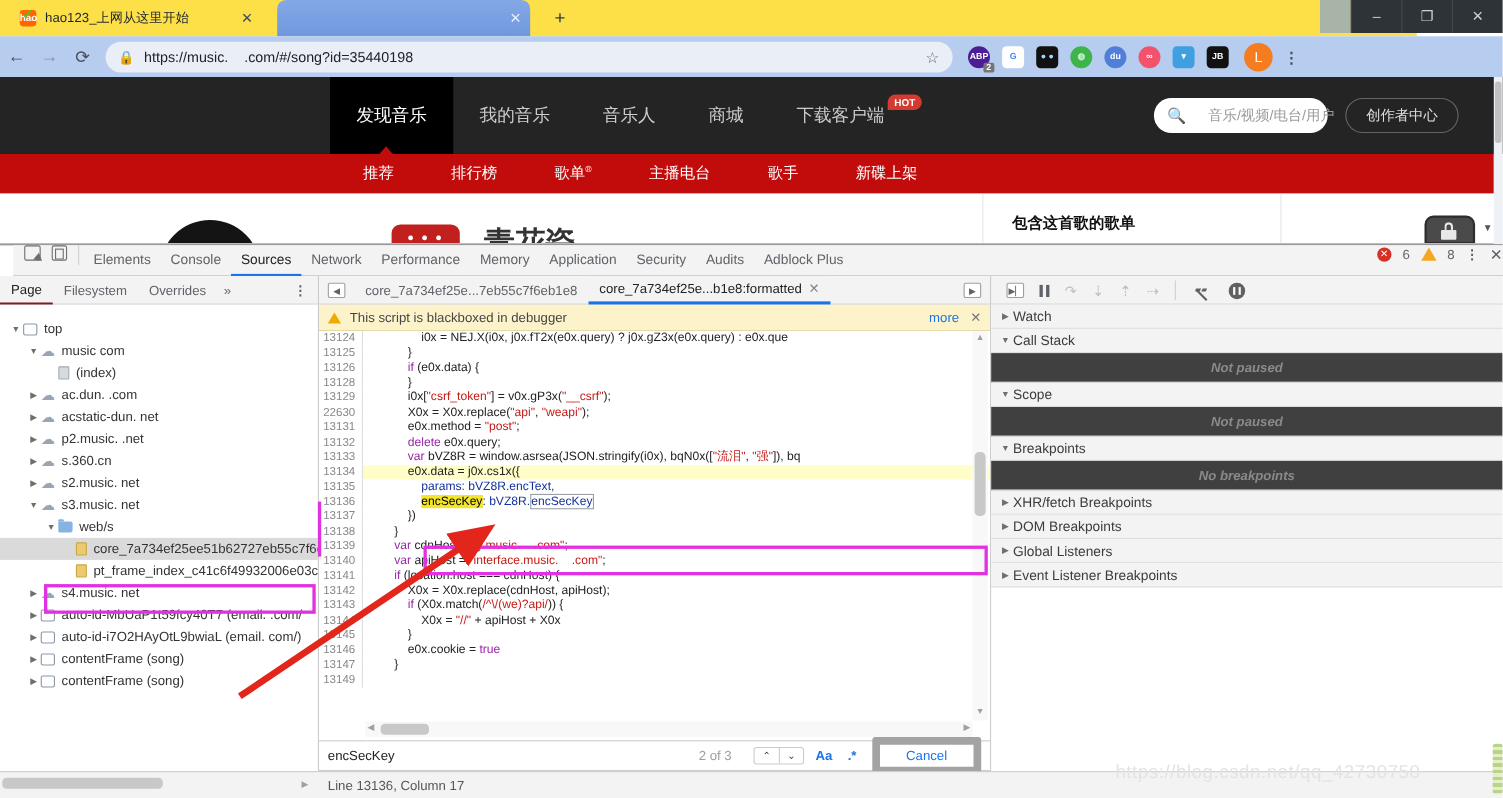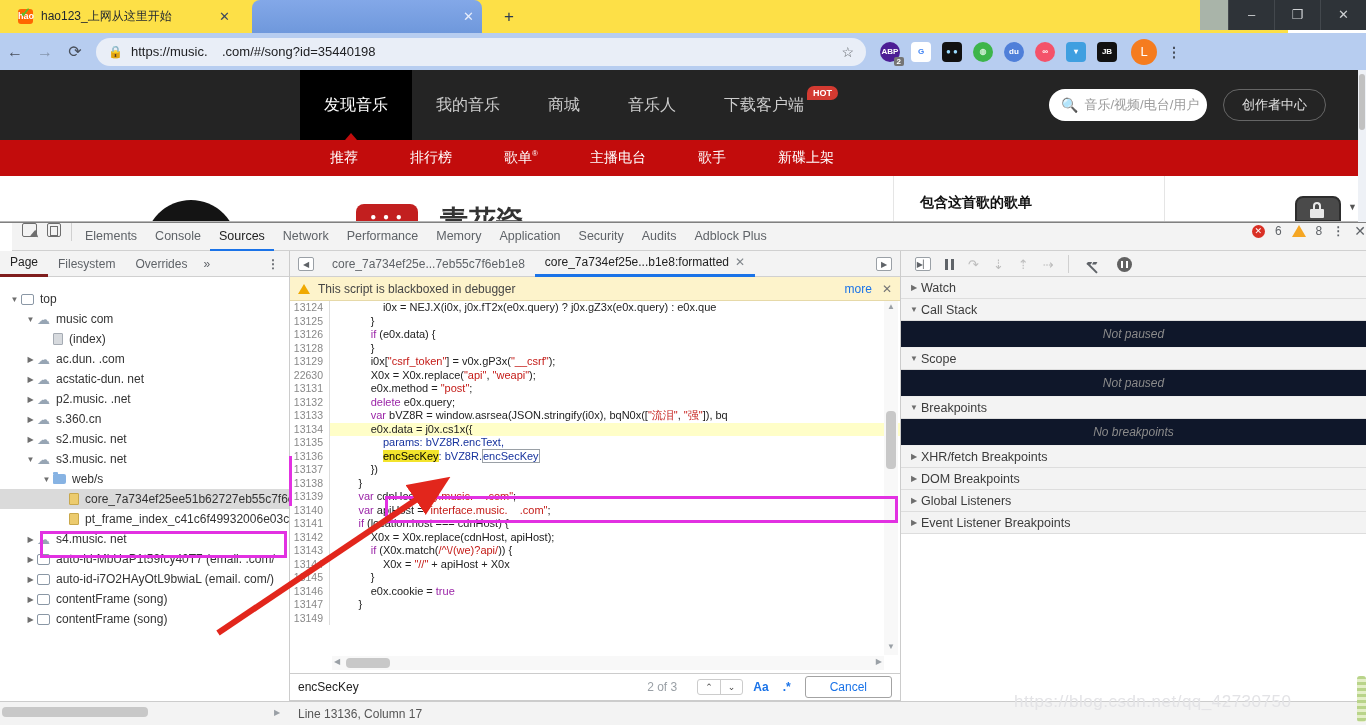--- a/index.html
+++ b/index.html
@@ -34,21 +34,21 @@
   #profile-avatar { width:26px; height:26px; border-radius:50%; background:#f57c1f; color:#fff; font-size:13px; display:flex; align-items:center; justify-content:center; margin-left:14px; }
   #browser-kebab { color:#49505c; margin:0 10px 0 10px; font-size:14px; letter-spacing:0; }
 
   
   #siteheader { left:0; top:70px; width:1366px; height:70px; background:#242424; display:flex; align-items:stretch; }
   #site-nav { display:flex; margin-left:300px; }
   .snav { color:#cccccc; font-size:16px; display:flex; align-items:center; padding:0 24px; position:relative; }
   .snav.active { background:#000; color:#fff; }
   #hot-badge { position:absolute; top:16px; right:-10px; background:#d33a31; color:#fff; font-size:9px; border-radius:8px 8px 8px 0; padding:2px 6px; font-weight:bold; }
   #site-search { margin-left:auto; margin-top:19px; width:158px; height:32px; background:#ffffff; border-radius:16px; display:flex; align-items:center; padding:0 12px; }
-  #site-search .ph { color:#9b9b9b; font-size:13px; margin-left:6px; white-space:nowrap; }
+  #site-search .ph { color:#9b9b9b; font-size:13px; margin-left:20px; white-space:nowrap; }
   #search-glyph { color:#8a8a8a; font-size:14px; }
   #creator-btn { margin:19px 40px 0 16px; height:32px; border:1px solid #666; border-radius:16px; color:#e0e0e0; font-size:13px; display:flex; align-items:center; padding:0 18px; white-space:nowrap; }
   #nav-caret { position:absolute; top:63px; left:345px; width:0; height:0; border-left:6px solid transparent; border-right:6px solid transparent; border-bottom:7px solid #c20c0c; }
 
   #subnav { left:0; top:140px; width:1358px; height:36px; background:#c20c0c; display:flex; align-items:center; gap:52px; padding-left:330px; }
   .subnav-item { color:#fff; font-size:14px; white-space:nowrap; }
   .subnav-item sup { font-size:8px; }
 
   #pagestrip { left:0; top:176px; width:1358px; height:46px; background:#ffffff; overflow:hidden; border-bottom:1px solid #b6b6b6; }
   #disc { position:absolute; left:145px; top:24px; width:92px; height:92px; border-radius:50%; background:#141414; }
@@ -76,21 +76,21 @@
   #dt-right { margin-left:auto; display:flex; align-items:center; gap:10px; padding-right:12px; }
   .err-dot { width:13px; height:13px; background:#d93025; color:#fff; border-radius:50%; font-size:9px; text-align:center; line-height:13px; display:inline-block; }
   .warn-tri { width:0; height:0; border-left:7px solid transparent; border-right:7px solid transparent; border-bottom:12px solid #f5a623; display:inline-block; position:relative; }
   .cnt { color:#5f6368; font-size:12px; }
   .kebab { color:#5f6368; font-weight:bold; }
   .dt-close { color:#5f6368; font-size:14px; }
 
   #dt-row2 { position:absolute; left:0; top:28px; width:1366px; height:26px; background:#f3f3f3; border-bottom:1px solid #d0d0d0; }
   #sidebar-tabs { position:absolute; left:0; top:0; width:290px; height:26px; display:flex; align-items:center; border-right:1px solid #ccc; }
   .sb-tab { padding:0 10px; line-height:24px; color:#5f6368; }
-  .sb-tab.active { color:#222; border-bottom:4px solid #7f1d1d; }
+  .sb-tab.active { color:#222; border-bottom:2px solid #7f1d1d; }
   #sb-more { color:#5f6368; font-size:12px; padding:0 6px; }
   #sb-kebab { margin-left:auto; padding-right:10px; color:#5f6368; font-weight:bold; }
 
   #editor-tabs { position:absolute; left:290px; top:0; width:610px; height:26px; display:flex; align-items:center; }
   .nav-box { width:16px; height:14px; border:1px solid #9aa0a6; border-radius:2px; color:#5f6368; font-size:8px; text-align:center; line-height:13px; margin:0 8px; background:#fff; }
   .ed-tab { padding:0 10px; color:#5f6368; white-space:nowrap; line-height:23px; }
   .ed-tab.active { color:#222; border-bottom:3px solid #1a73e8; background:#f3f3f3; }
   .ed-tab .x { color:#80868b; margin-left:6px; }
   #ed-nav-right { margin-left:auto; }
 
@@ -145,32 +145,32 @@
   #h-scroll .arr { position:absolute; top:1px; color:#9aa0a6; font-size:8px; }
 
   
   #search-bar { position:absolute; left:290px; top:450px; width:610px; height:28px; background:#fff; border-top:1px solid #ccc; border-bottom:1px solid #ccc; display:flex; align-items:center; }
   #search-input { border:none; outline:none; font-size:12px; color:#222; flex:1; padding-left:8px; font-family:"Liberation Sans",sans-serif; }
   #match-count { color:#9aa0a6; font-size:12px; margin-right:20px; }
   .updown { display:flex; border:1px solid #ccc; border-radius:3px; overflow:hidden; margin-right:10px; }
   .updown span { padding:2px 7px; font-size:9px; color:#444; border-left:1px solid #ccc; }
   .updown span:first-child { border-left:none; }
   #case-btn,#regex-btn { color:#1a73e8; font-size:12px; margin-right:14px; font-weight:bold; }
-  #cancel-btn { border:1px solid #a3a3a3; border-radius:3px; color:#1a73e8; font-size:12px; padding:3px 24px; margin-right:8px; background:#fff; }
+  #cancel-btn { border:7px solid #a3a3a3; border-radius:3px; color:#1a73e8; font-size:12px; padding:3px 24px; margin-right:8px; background:#fff; }
   #status-bar { position:absolute; left:0; top:478px; width:1366px; height:25px; background:#f3f3f3; border-top:1px solid #ccc; }
   #status-text { position:absolute; left:298px; top:5px; color:#565656; font-size:12px; }
   #sb-hscroll { position:absolute; left:0; top:2px; width:290px; height:16px; }
   #sb-hthumb { position:absolute; left:2px; top:3px; width:146px; height:10px; background:#c8c8c8; border-radius:4px; }
   #sb-harr { position:absolute; left:274px; top:4px; color:#9aa0a6; font-size:8px; }
 
   
   #right-panel { position:absolute; left:900px; top:54px; width:466px; height:424px; background:#fff; border-left:1px solid #ccc; overflow:hidden; }
   .rp-header { height:22px; background:#f3f3f3; border-bottom:1px solid #ddd; display:flex; align-items:center; padding-left:6px; color:#3c3c3c; font-size:12.5px; }
   .rp-header .tw { width:14px; }
-  .rp-empty { height:27px; display:flex; align-items:center; justify-content:center; color:#8a8a8a; font-style:italic; font-size:12px; border-bottom:1px solid #eee; background:#0f172a; }
+  .rp-empty { height:27px; display:flex; align-items:center; justify-content:center; color:#8a8a8a; font-style:italic; font-size:12px; border-bottom:1px solid #eee; background:#404040;font-weight:bold; }
 
   
   #arrow-svg { position:absolute; left:0; top:0; width:1366px; height:503px; pointer-events:none; }
   #watermark { left:1014px; top:692px; color:#e3e3e6; font-size:17px; letter-spacing:0.5px; }
   #green-stripes { left:1357px; top:676px; width:9px; height:46px; border-radius:3px; background:repeating-linear-gradient(180deg,#b9d48a 0 3px,#e4efc8 3px 6px); }
 </style>
 </head>
 <body>
 
 <div class="abs" id="titlebar">
@@ -212,22 +212,22 @@
       <span class="ext" style="background: rgb(17, 17, 17); color: rgb(255, 255, 255);">JB</span>
     </div>
   <div id="profile-avatar">L</div>
   <span id="browser-kebab" class="kebab">⋮</span>
 </div>
 
 <div class="abs" id="siteheader">
   <div id="site-nav">
       <div class="snav active">发现音乐</div>
       <div class="snav">我的音乐</div>
+      <div class="snav">音乐人</div>
       <div class="snav">商城</div>
-      <div class="snav">音乐人</div>
       <div class="snav">下载客户端<span id="hot-badge">HOT</span></div>
     </div>
   <div id="site-search">
     <span id="search-glyph">🔍</span>
     <span class="ph">音乐/视频/电台/用户</span>
   </div>
   <div id="creator-btn">创作者中心</div>
   <div id="nav-caret"></div>
 </div>
 <div class="abs" id="subnav">

